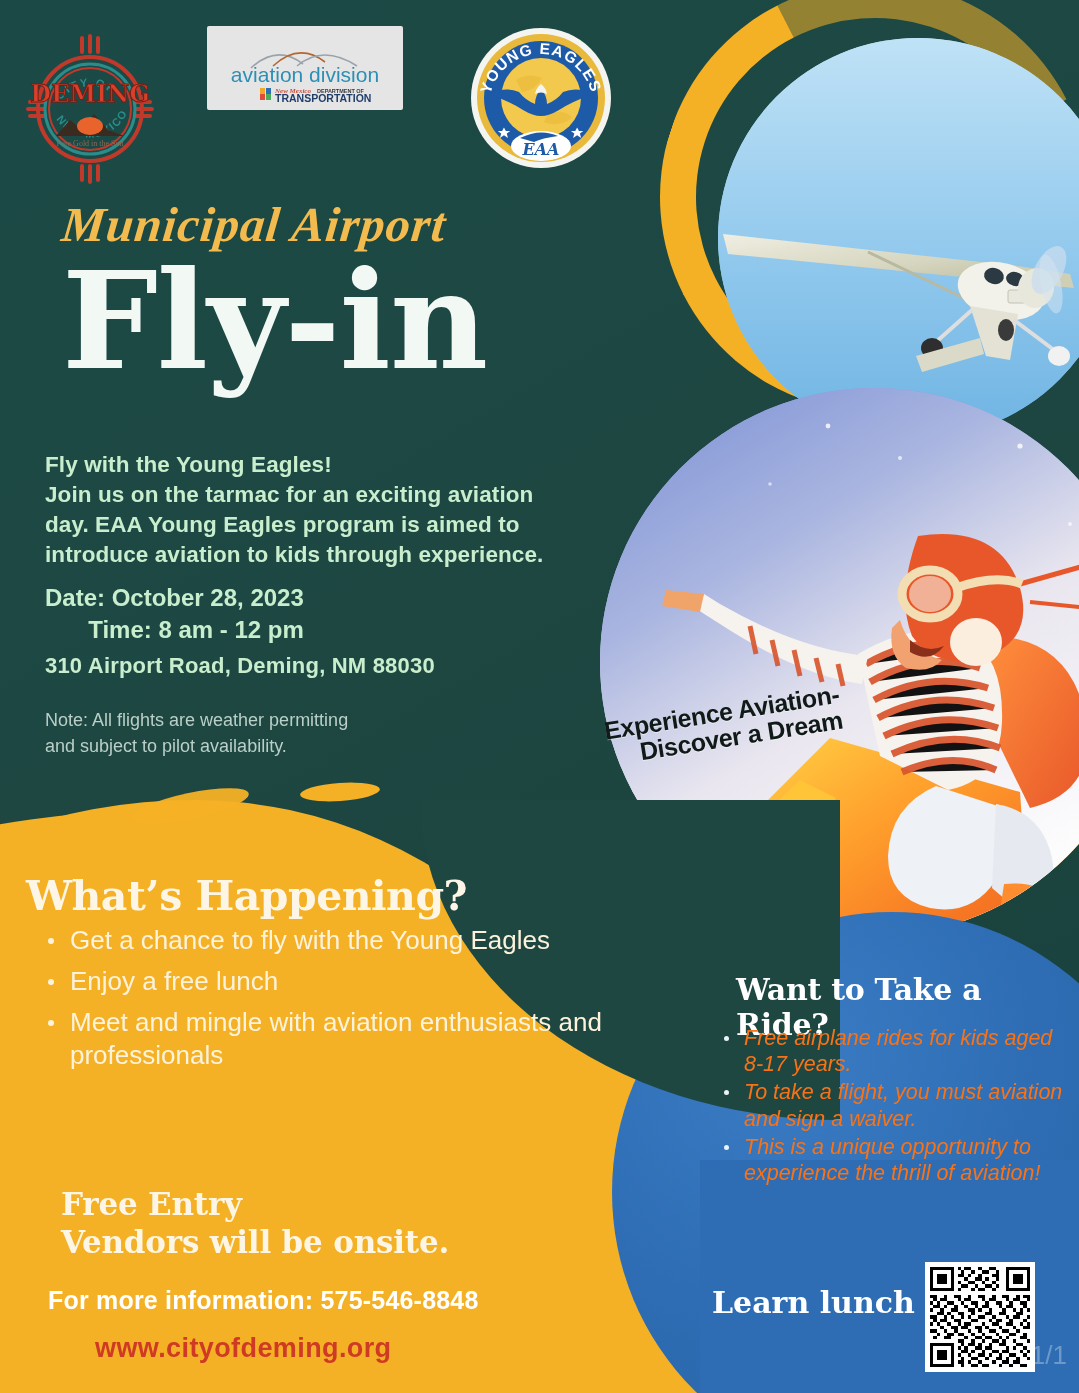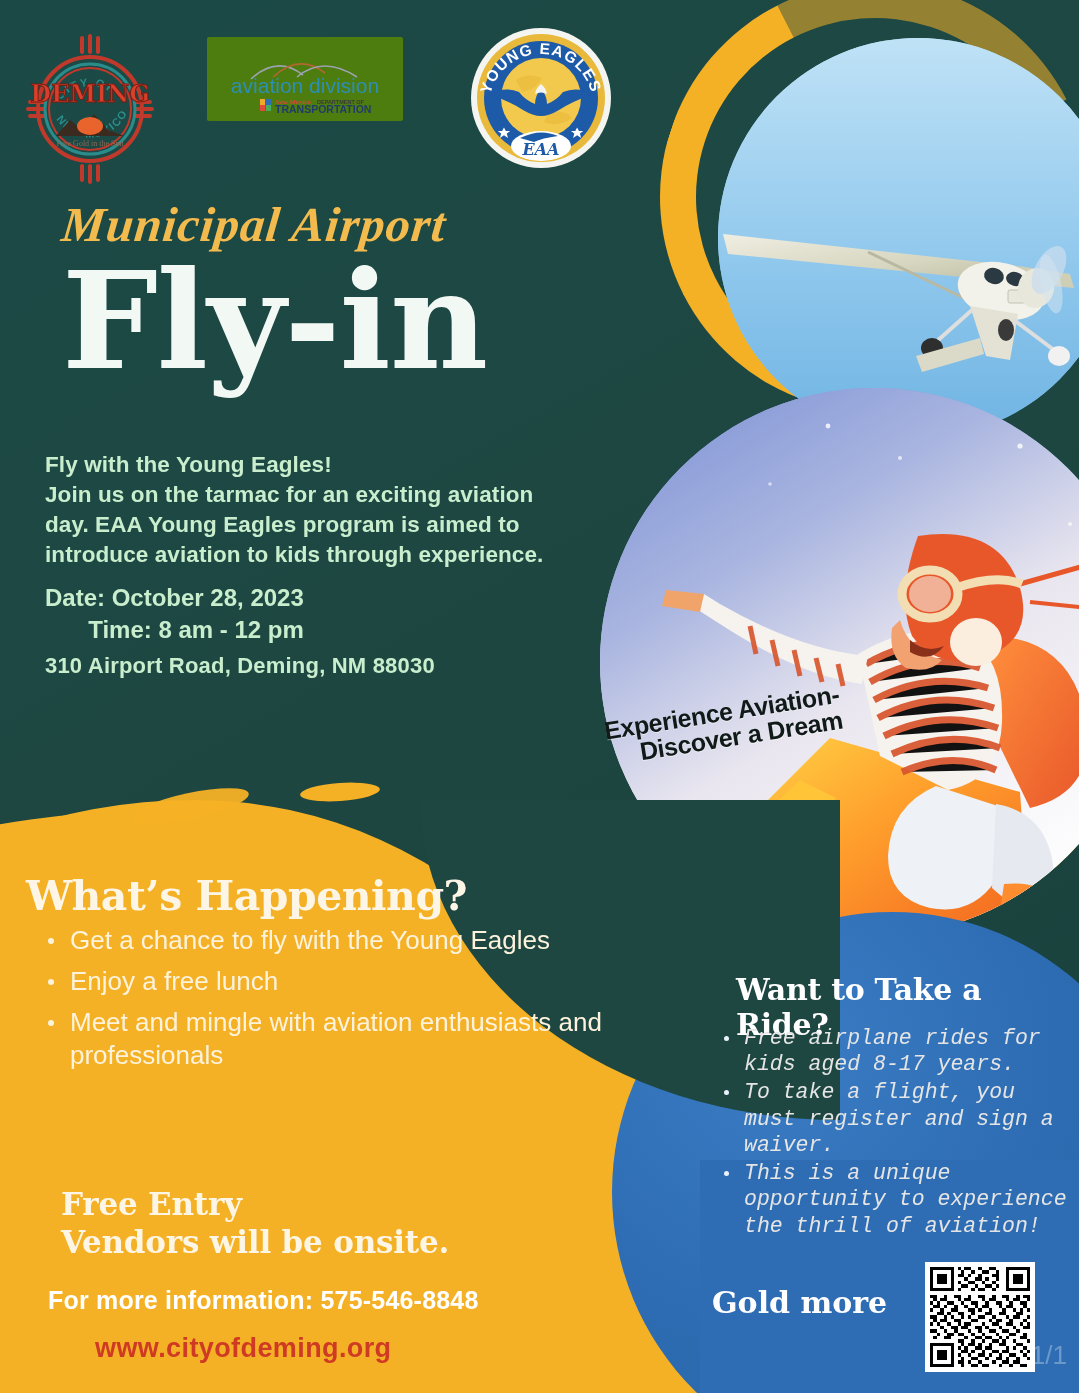--- a/index.html
+++ b/index.html
@@ -148,23 +148,23 @@
   }
 
   
   .logos { position: absolute; left: 0; top: 0; width: 100%; height: 190px; }
 
   .logo-deming {
     position: absolute; left: 26px; top: 34px;
     width: 128px; height: 150px;
   }
   .logo-nmdot {
-    position: absolute; left: 207px; top: 37px;
+    position: absolute; left: 207px; top: 26px;
     width: 196px; height: 84px;
-    background: #4d7c0f;
+    background: #e5e5e5;
     border-radius: 2px;
     overflow: hidden;
   }
   .logo-ye {
     position: absolute; left: 468px; top: 22px;
     width: 146px; height: 152px;
   }
 
   .city-of-deming {
     position: absolute; left: 135px; top: 130px;
@@ -309,25 +309,25 @@
   .ride-list {
     position: absolute; left: 716px; top: 1025px;
     width: 352px;
     list-style: none;
     z-index: 6;
   }
   .ride-list li {
     position: relative;
     padding-left: 28px;
     margin-bottom: 2px;
-    font-family: Liberation Mono, monospace;
+    font-family: Liberation Sans, sans-serif;
     font-style: italic;
     font-size: 21.5px;
     line-height: 1.22;
-    color: #e5e5e5;
+    color: #f97316;
   }
   .ride-list li::before {
     content: "";
     position: absolute; left: 8px; top: 11px;
     width: 5px; height: 5px;
     background: #e9f3fc;
     border-radius: 50%;
   }
   .learn-more {
     position: absolute; left: 712px; top: 1285px;
@@ -574,43 +574,47 @@
     <div>introduce aviation to kids through experience.</div>
   </div>
 
   <div class="datetime">
     <div>Date: October 28, 2023</div>
     <div>Time: 8 am - 12 pm</div>
   </div>
 
   <div class="address">310 Airport Road, Deming, NM 88030</div>
 
+  <div class="note">
+    <div>Note: All flights are weather permitting</div>
+    <div>and subject to pilot availability.</div>
+  </div>
 
   <div class="wh-title">What’s Happening?</div>
   <ul class="wh-list">
     <li>Get a chance to fly with the Young Eagles</li>
     <li>Enjoy a free lunch</li>
     <li>Meet and mingle with aviation enthusiasts and professionals</li>
   </ul>
 
   <div class="free-entry">
     <div>Free Entry</div>
     <div>Vendors will be onsite.</div>
   </div>
   <div class="moreinfo">For more information: 575-546-8848</div>
   <div class="website">www.cityofdeming.org</div>
 
   <div class="ride-title">Want to Take a Ride?</div>
   <ul class="ride-list">
     <li>Free airplane rides for kids aged 8-17 years.</li>
-    <li> To take a flight, you must register and sign a waiver.</li>
+    <li> To take a flight, you must aviation and sign a waiver.</li>
     <li>This is a unique opportunity to experience the thrill of aviation!</li>
   </ul>
 
-  <div class="learn-more">Gold more</div>
+  <div class="learn-more">Learn lunch</div>
 
   <div class="qr">
     <svg viewBox="0 0 29 29" shape-rendering="crispEdges">
       <rect width="29" height="29" fill="#fff"></rect>
       <g fill="#000">
         <rect x="0" y="0" width="7" height="1"></rect>
           <rect x="0" y="6" width="7" height="1"></rect>
         <rect x="0" y="0" width="1" height="7"></rect>
           <rect x="6" y="0" width="1" height="7"></rect>
         <rect x="2" y="2" width="3" height="3"></rect>

